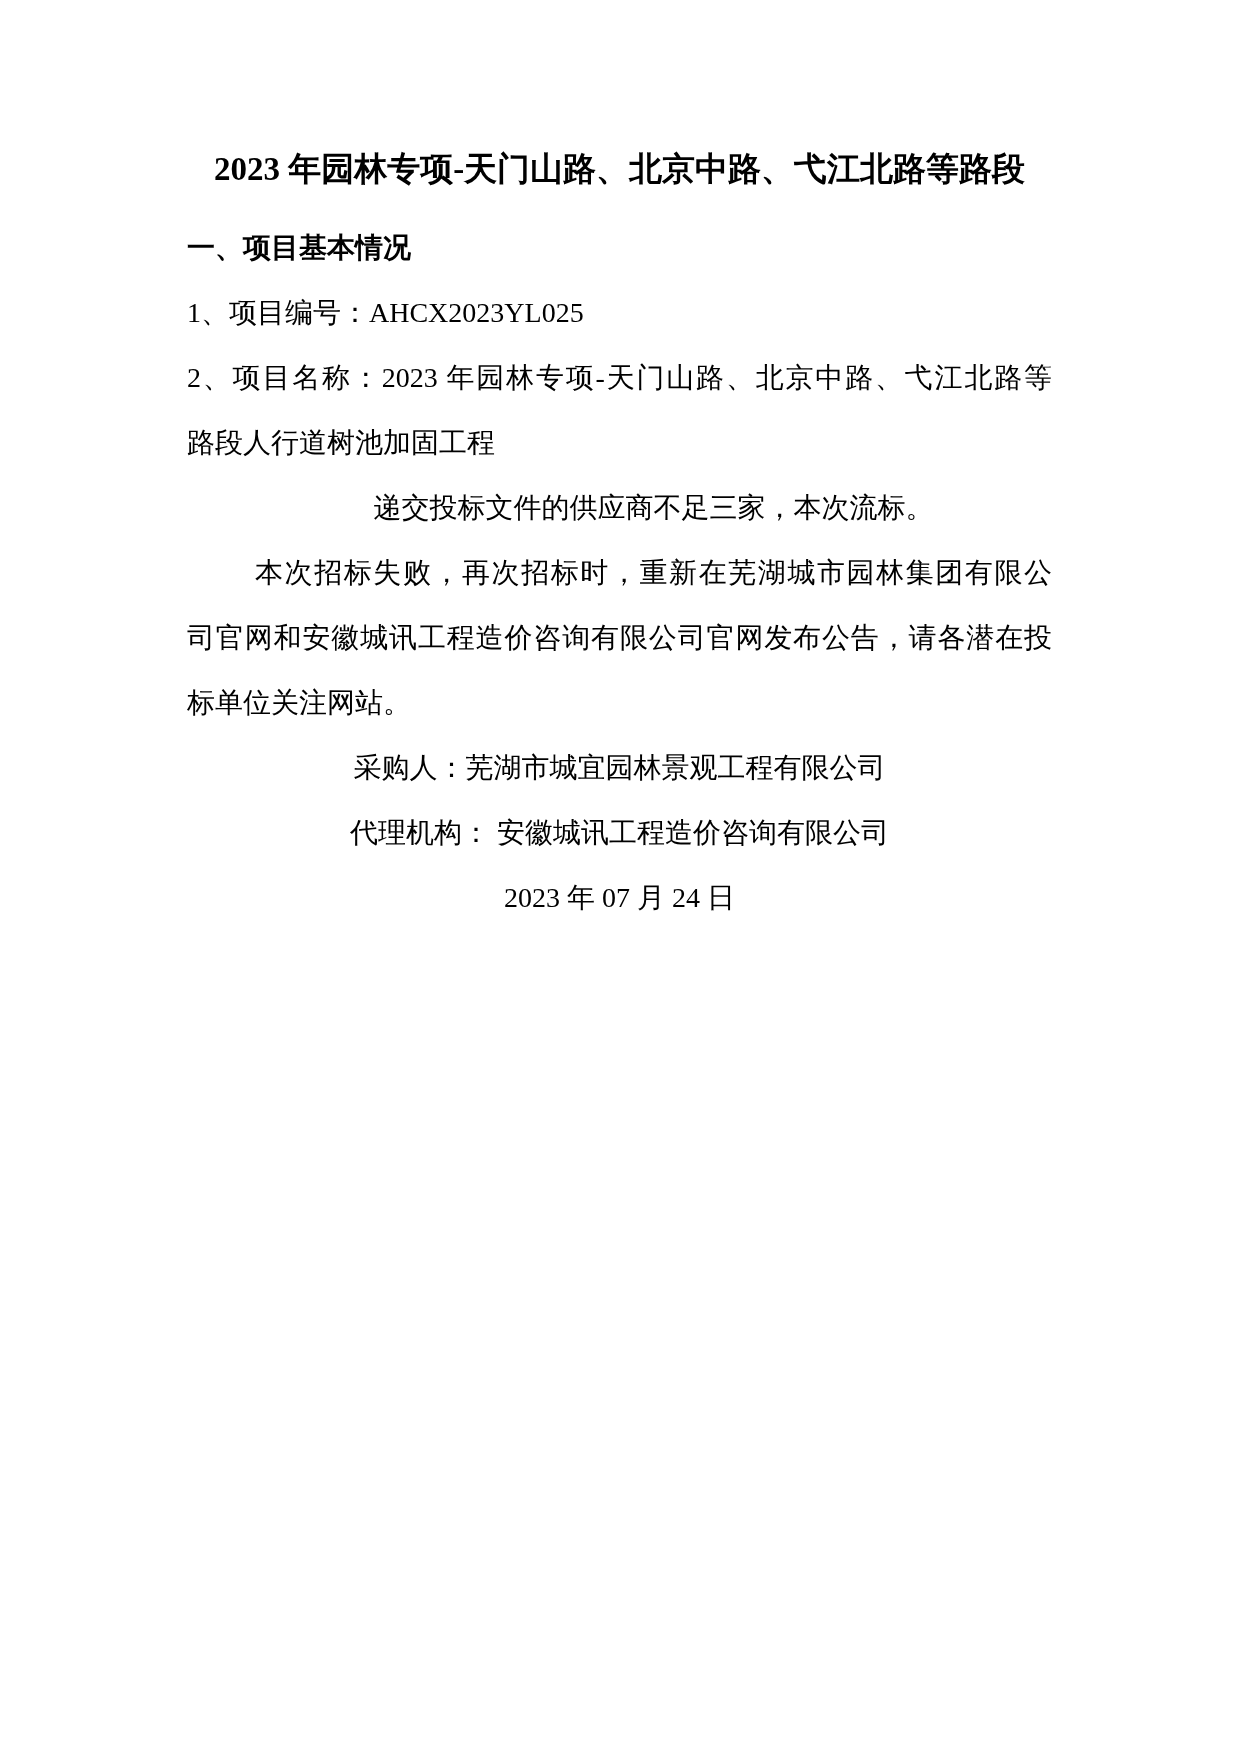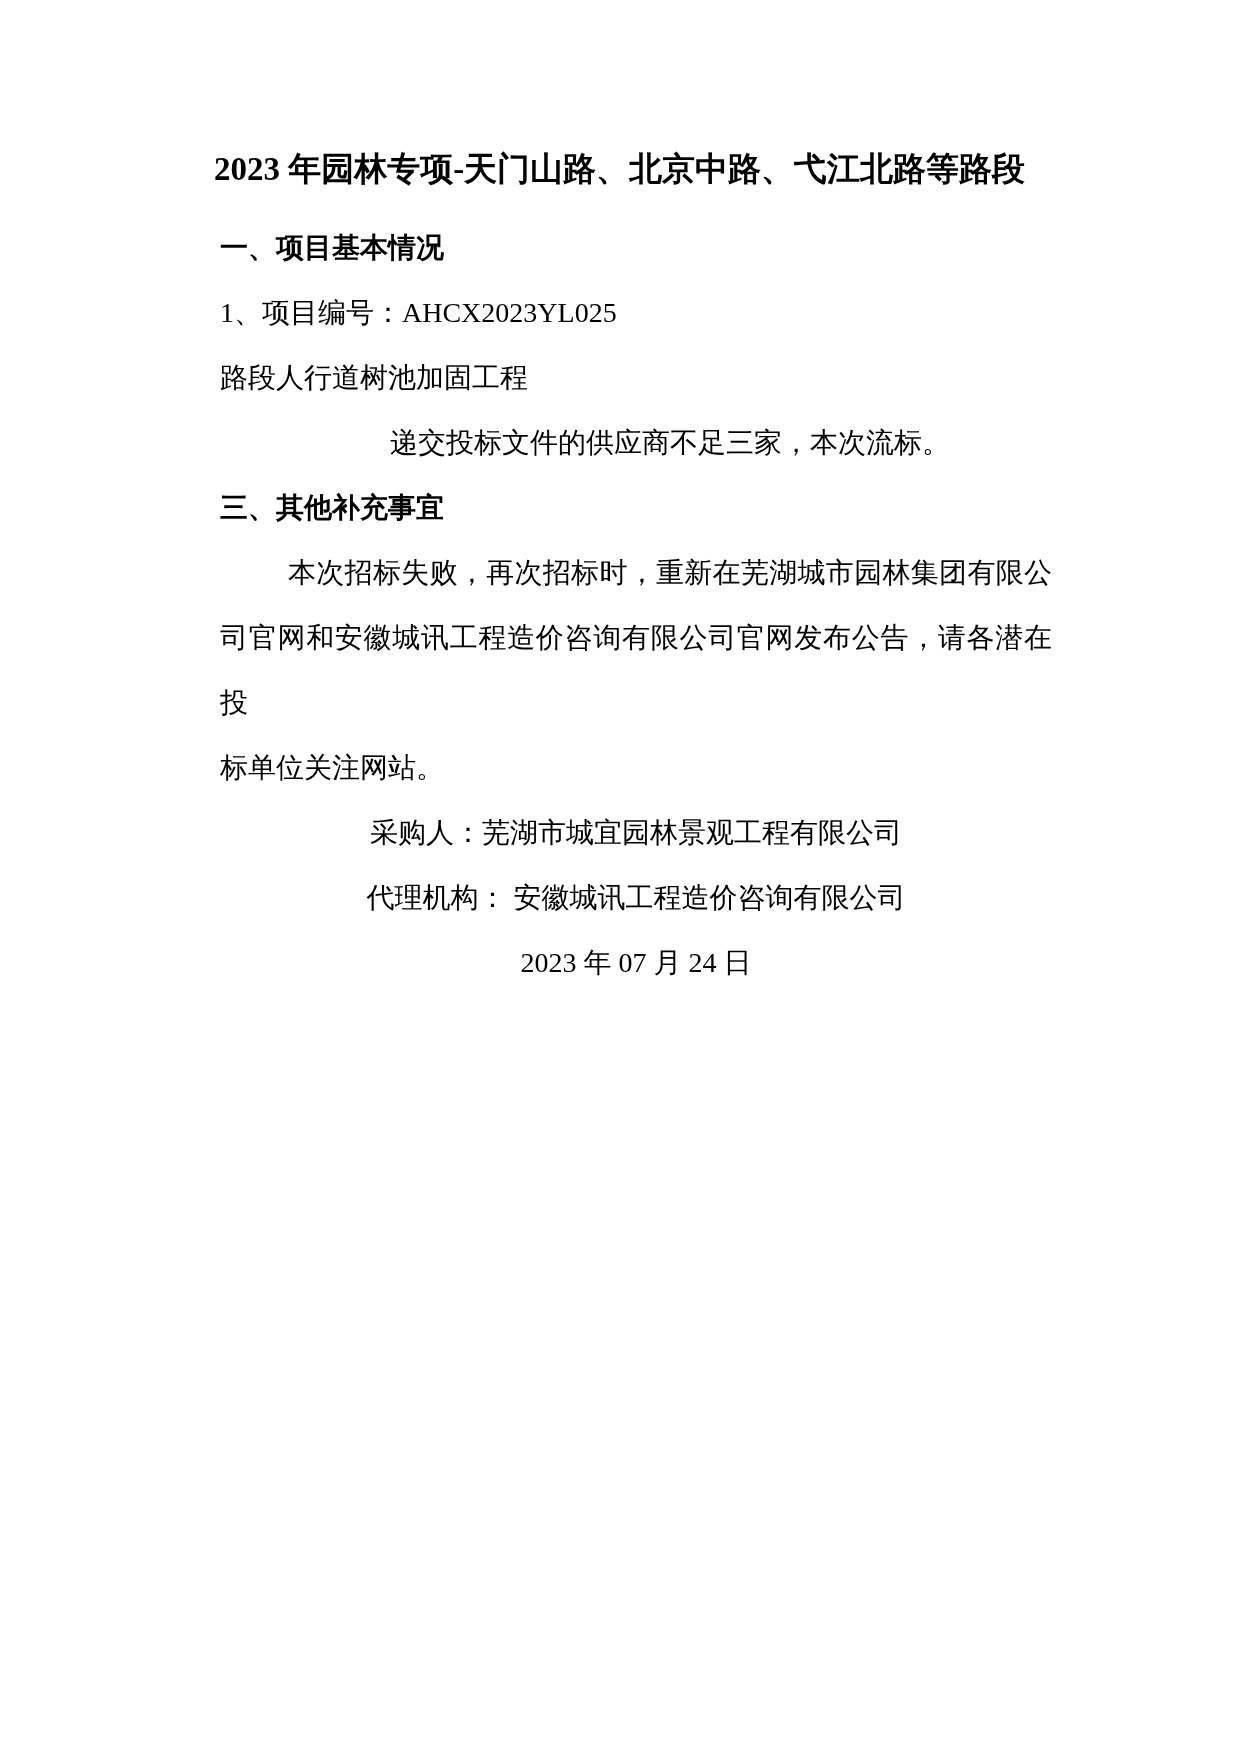--- a/index.html
+++ b/index.html
@@ -28,21 +28,20 @@
     font-size: 33px;
     font-weight: bold;
     line-height: 47px;
     text-align: center;
   }
   .doc-body {
     margin-top: 22px;
     font-size: 28px;
     line-height: 65px;
     text-align: left;
-    margin-left: 33px;
   }
   .doc-body div {
     margin: 0;
   }
   .heading {
     font-weight: bold;
   }
   .indent2 {
     text-indent: 68px;
     text-align: center;
@@ -63,25 +62,25 @@
   <div class="content">
 
     <div class="doc-title">
       <div>2023 年园林专项-天门山路、北京中路、弋江北路等路段</div>
     </div>
 
     <div class="doc-body">
 
       <div class="heading">一、项目基本情况</div>
       <div>1、项目编号：AHCX2023YL025</div>
+      <div class="stretch">2、项目名称：2023 年园林专项-天门山路、北京中路、弋江北路等</div>
       <div>路段人行道树池加固工程</div>
 
       <div class="indent2">递交投标文件的供应商不足三家，本次流标。</div>
 
-      <div class="heading">三、其他补充事宜</div>
       <div class="indent2 stretch">本次招标失败，再次招标时，重新在芜湖城市园林集团有限公</div>
       <div class="stretch">司官网和安徽城讯工程造价咨询有限公司官网发布公告，请各潜在投</div>
       <div>标单位关注网站。</div>
 
       <div class="signature">
         <div>采购人：芜湖市城宜园林景观工程有限公司</div>
         <div>代理机构： 安徽城讯工程造价咨询有限公司</div>
         <div>2023 年 07 月 24 日</div>
       </div>
 

